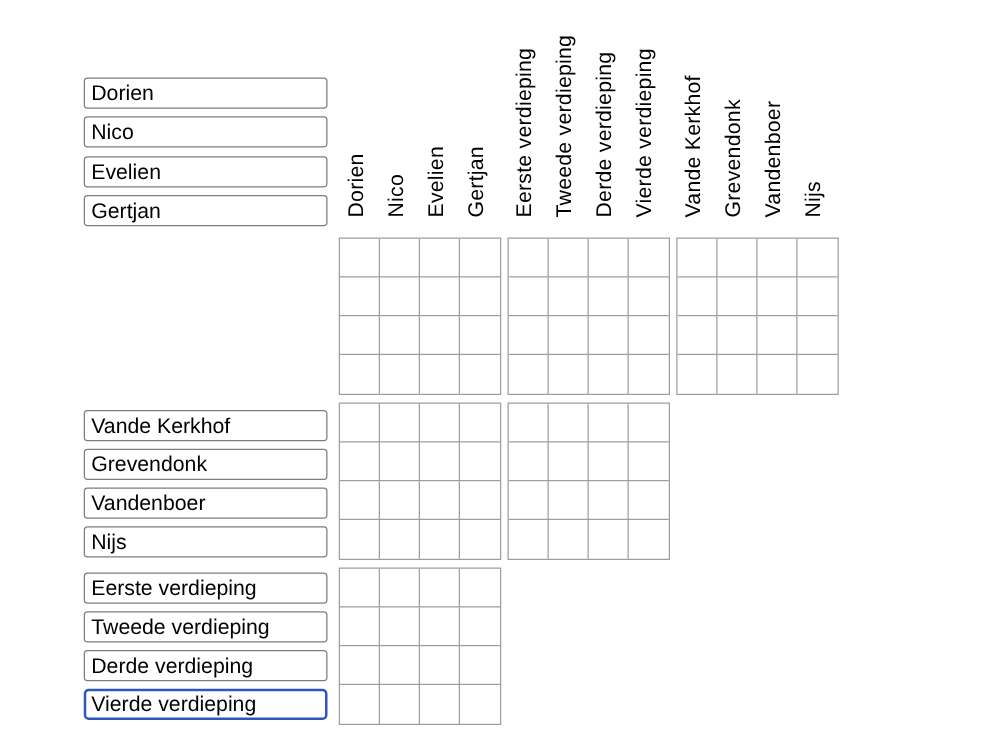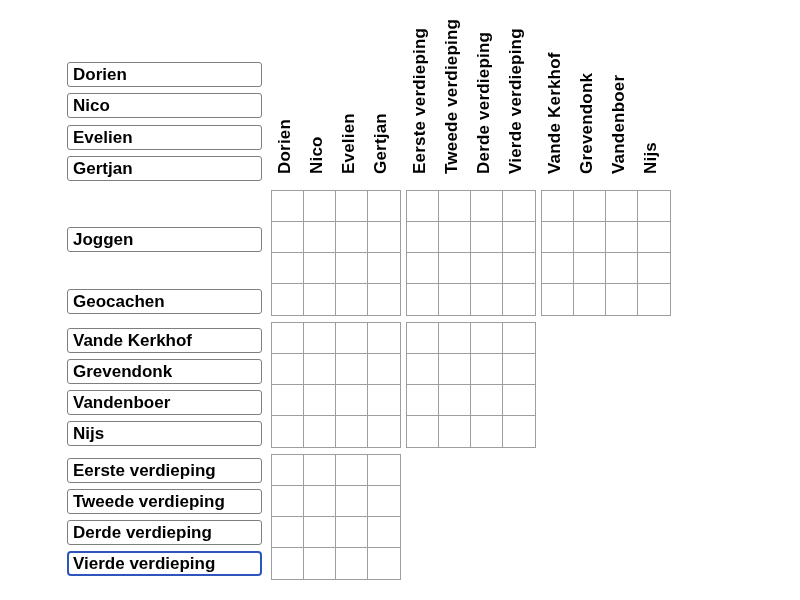--- a/index.html
+++ b/index.html
@@ -4,21 +4,21 @@
 <style>
   :root{
     --box-border:#7e7e7e;
     --grid-line:#9e9e9e;
     --focus:#2d55be;
     --text:#000000;
     --bg:#ffffff;
   }
   html,body{margin:0;padding:0;background:var(--bg);}
   body{width:800px;height:600px;overflow:hidden;font-family:"Liberation Sans",sans-serif;color:var(--text);}
-  .board{position:relative;width:800px;height:600px;background:var(--bg);font-weight:bold;}
+  .board{position:relative;width:800px;height:600px;background:var(--bg);}
 
   
   .box{
     position:absolute;left:67px;width:195px;height:25px;box-sizing:border-box;
     border:1px solid var(--box-border);border-radius:3px;background:#fff;
     font-size:17px;line-height:23px;padding-left:5px;white-space:nowrap;overflow:hidden;
   }
   .box.focused{
     border:2px solid var(--focus);border-radius:4px;line-height:21px;padding-left:4px;
   }
@@ -43,22 +43,20 @@
 </head>
 <body>
 
 <div class="board">
 
   <div class="box" style="top:62px">Dorien</div>
   <div class="box" style="top:93px">Nico</div>
   <div class="box" style="top:125px">Evelien</div>
   <div class="box" style="top:156px">Gertjan</div>
 
-  <div class="box" style="top:227px">Joggen</div>
-  <div class="box" style="top:289px">Geocachen</div>
 
   <div class="box" style="top:328px">Vande Kerkhof</div>
   <div class="box" style="top:359px">Grevendonk</div>
   <div class="box" style="top:390px">Vandenboer</div>
   <div class="box" style="top:421px">Nijs</div>
 
   <div class="box" style="top:458px">Eerste verdieping</div>
   <div class="box" style="top:489px">Tweede verdieping</div>
   <div class="box" style="top:520px">Derde verdieping</div>
   <div class="box focused" style="top:551px">Vierde verdieping</div>

